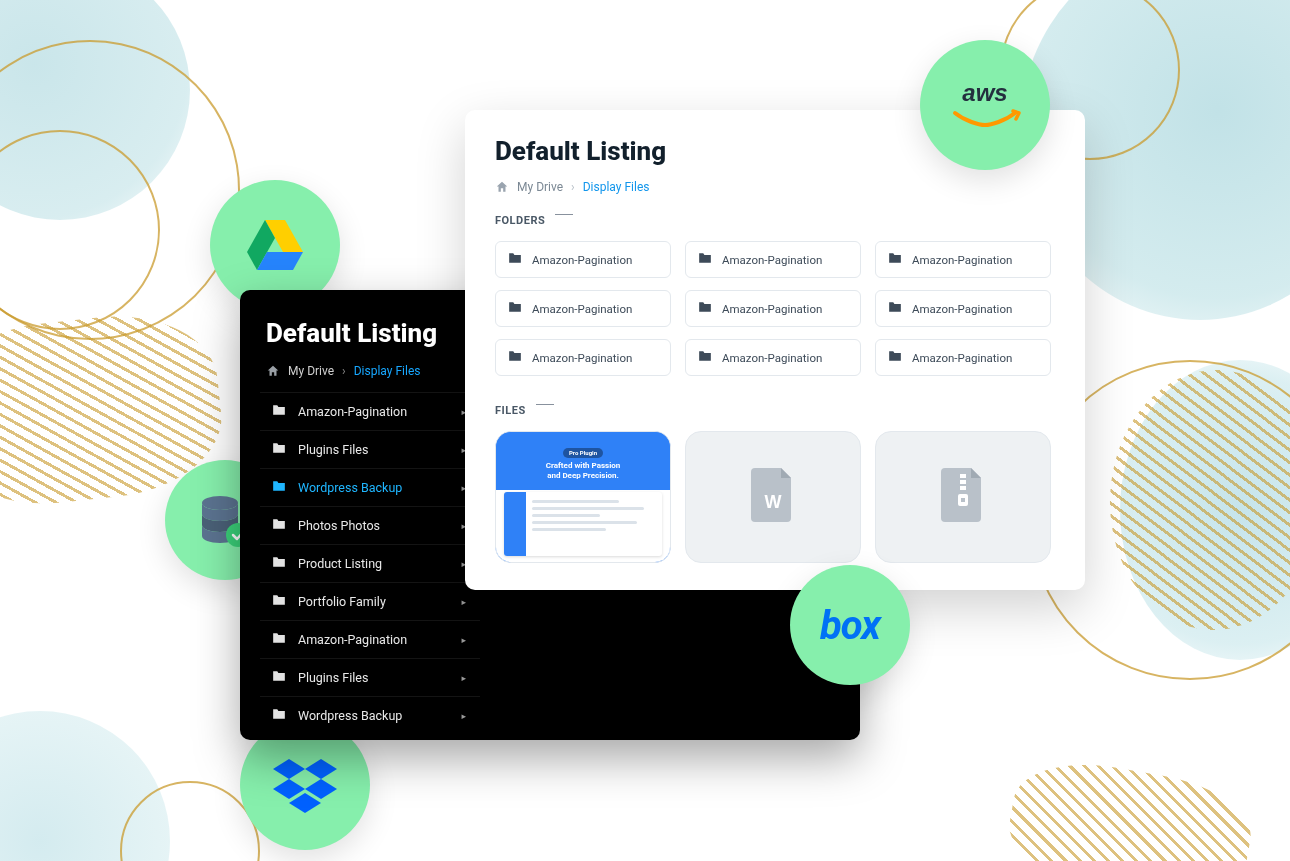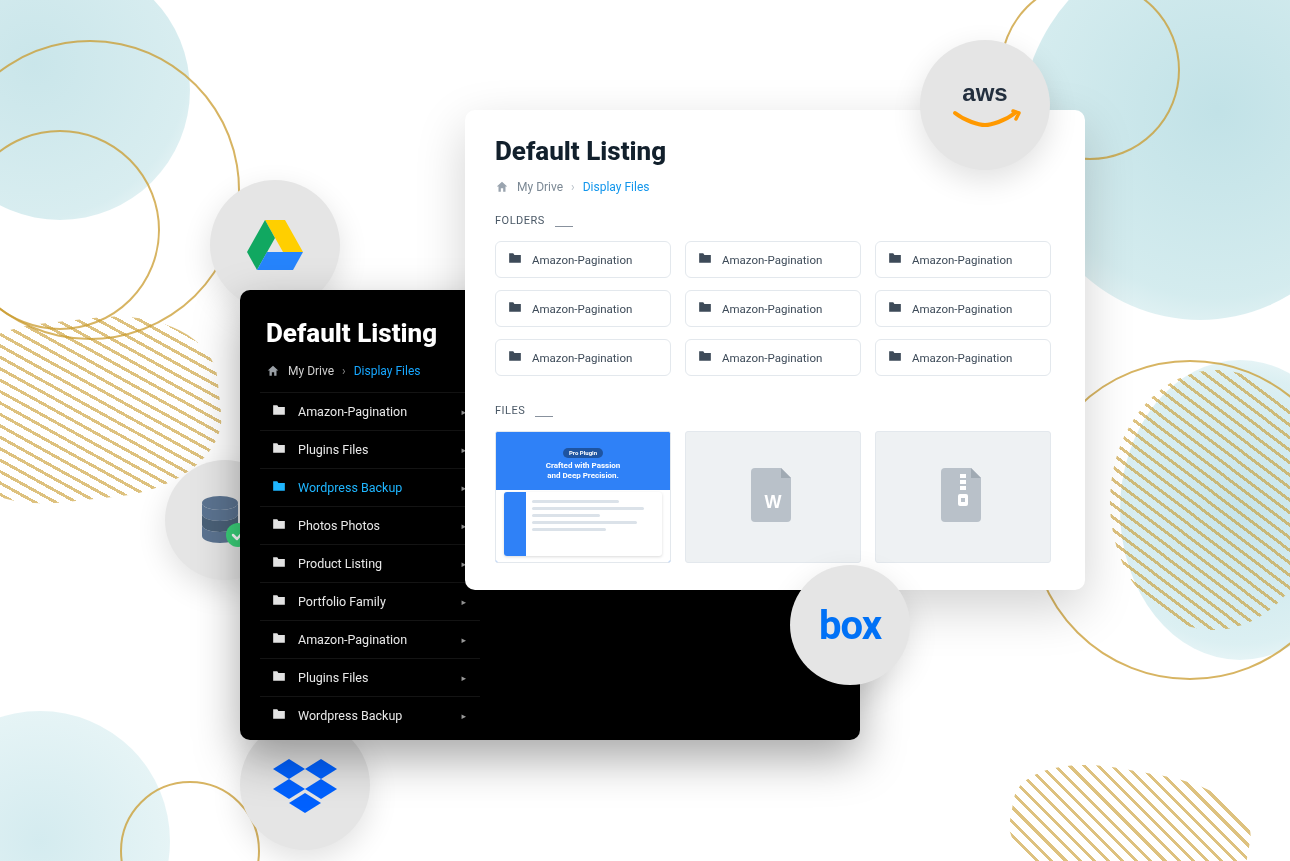--- a/index.html
+++ b/index.html
@@ -32,26 +32,27 @@
     border-radius: 40%;
     opacity: 0.7;
   }
   .gold-stripes.left { top: 320px; left: -60px; width: 280px; height: 180px; transform: rotate(-6deg); }
   .gold-stripes.right { top: 370px; right: -30px; width: 210px; height: 260px; transform: rotate(2deg); border-radius: 50%; }
   .gold-stripes.bottom { bottom: -30px; right: 40px; width: 240px; height: 120px; transform: rotate(10deg); }
 
   
   .brand-circle {
     position: absolute;
-    background: #e5e5e5;
+    background: #86efac;
     border-radius: 50%;
     box-shadow: 0 10px 30px rgba(0,0,0,0.12);
     display: flex;
     align-items: center;
     justify-content: center;
+    font-style: italic;
   }
   .brand-circle.gdrive { top: 180px; left: 210px; width: 130px; height: 130px; }
   .brand-circle.db { top: 460px; left: 165px; width: 120px; height: 120px; }
   .brand-circle.dropbox { top: 720px; left: 240px; width: 130px; height: 130px; }
   .brand-circle.box { top: 565px; left: 790px; width: 120px; height: 120px; z-index: 40; }
   .brand-circle.aws { top: 40px; left: 920px; width: 130px; height: 130px; z-index: 40; }
   .brand-text { font-weight: 700; }
   .box-text { color: #0071f6; font-size: 40px; letter-spacing: -1px; }
 
   
@@ -122,25 +123,25 @@
     gap: 8px;
     font-size: 12px;
     color: #7b8894;
     padding: 14px 0 20px 0;
   }
   .light-crumbs .active { color: #1296ec; }
   .light-crumbs .sep { color: #b8c0c8; }
 
   .section-label {
     font-size: 11px;
-    font-weight: 400;
+    font-weight: 700;
     letter-spacing: 0.5px;
     color: #4a5866;
     display: flex;
-    align-items: flex-end;
+    align-items: flex-start;
     gap: 10px;
     margin-bottom: 14px;
   }
   .section-label::after { content: ""; flex: 0 0 18px; height: 1px; background: #88919d; }
 
   .folder-grid {
     display: grid;
     grid-template-columns: repeat(3, 176px);
     gap: 12px 14px;
     margin-bottom: 28px;
@@ -159,21 +160,21 @@
   }
 
   .files-row {
     display: grid;
     grid-template-columns: repeat(3, 176px);
     gap: 14px;
   }
   .file-card {
     height: 132px;
     border: 1px solid #e3e8ed;
-    border-radius: 3px;
+    border-radius: 16px;
     background: #eef1f3;
     display: flex;
     align-items: center;
     justify-content: center;
     overflow: hidden;
     cursor: pointer;
   }
   .file-card.preview {
     background: #2f81f7;
     position: relative;

